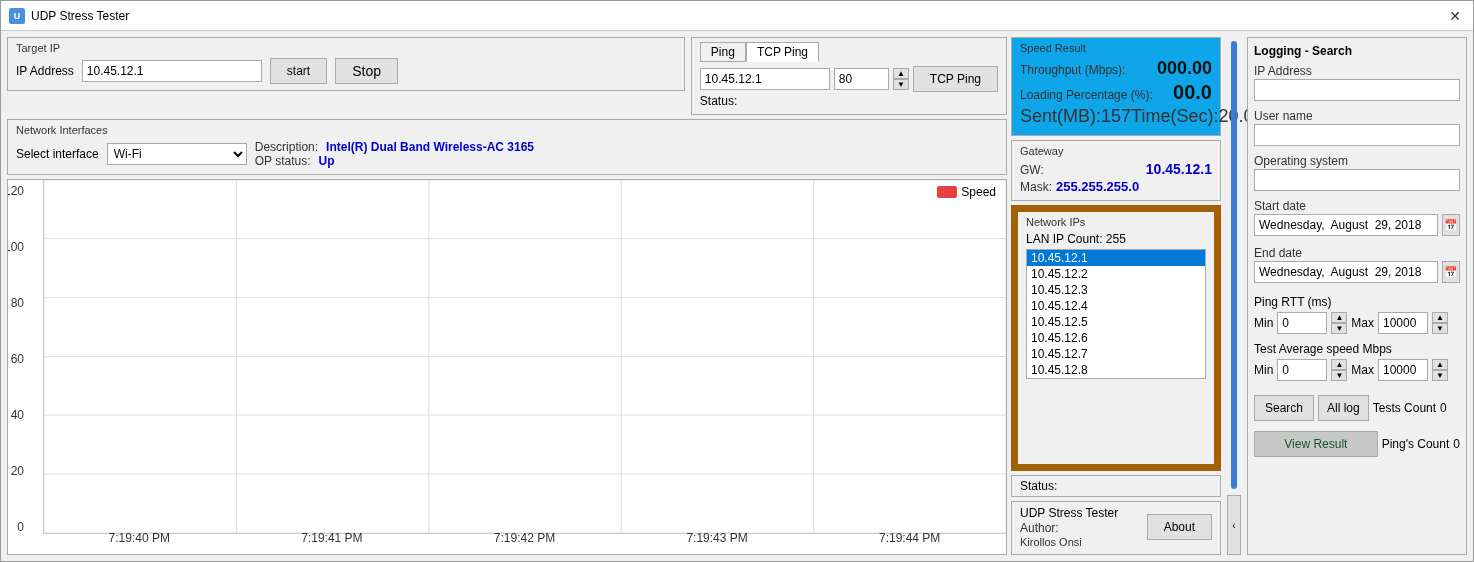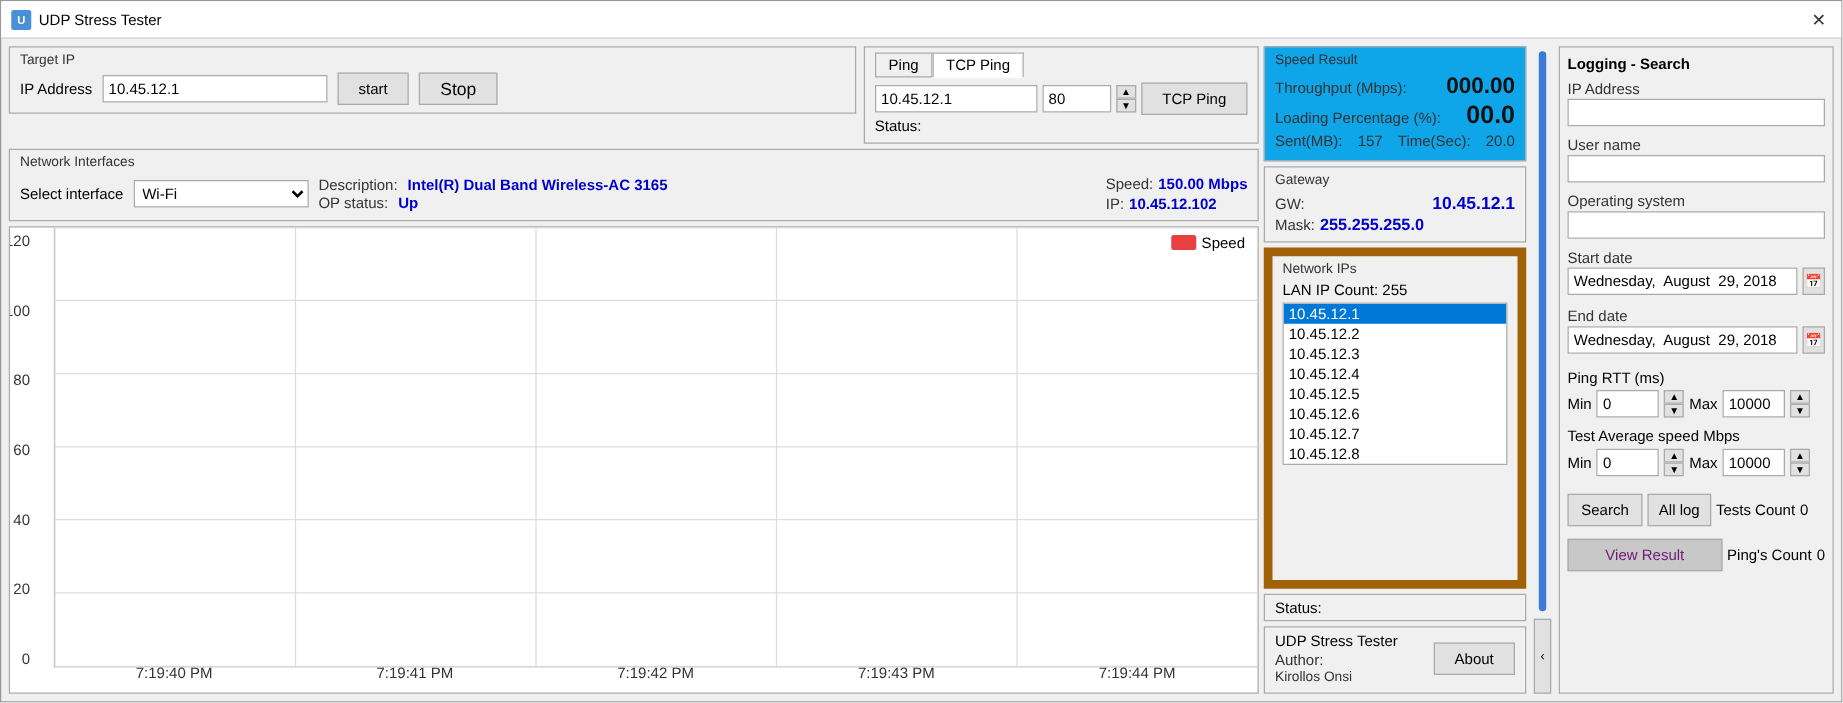--- a/index.html
+++ b/index.html
@@ -61,21 +61,21 @@
     .legend-color { width: 20px; height: 12px; background: #e84040; border-radius: 2px; }
     
     
     .middle-panel { display: flex; flex-direction: column; gap: 4px; width: 210px; }
     
     .speed-result-box { border: 1px solid #aaa; padding: 4px 8px 6px; background: #0ea5e9; }
     .sr-row { display: flex; justify-content: space-between; align-items: baseline; margin-bottom: 2px; }
     .sr-label { font-size: 12px; color: #333; }
     .sr-value { font-weight: bold; font-size: 18px; color: #111; }
     .sr-value-medium { font-weight: bold; font-size: 20px; color: #111; }
-    .sr-value-small { font-size: 12px; color: #333; }
+    .sr-value-small { font-size: 18px; color: #333; }
     
     .gateway-box { border: 1px solid #aaa; padding: 4px 8px 6px; background: #f0f0f0; }
     .gw-row { display: flex; justify-content: space-between; align-items: baseline; margin-bottom: 2px; }
     .gw-label { font-size: 12px; color: #333; }
     .gw-value { font-weight: bold; font-size: 14px; color: #0000cc; }
     .mask-row { display: flex; gap: 4px; align-items: baseline; }
     .mask-label { font-size: 12px; color: #333; }
     .mask-value { font-weight: bold; font-size: 13px; color: #0000cc; }
     
     .network-ips-box { border: 7px solid #a16207; padding: 4px 8px 6px; background: #f0f0f0; flex: 1; }
@@ -110,21 +110,21 @@
     .rtt-input { width: 50px; height: 22px; border: 1px solid #aaa; background: white; padding: 0 4px; font-size: 12px; }
     .rtt-spinner { display: flex; flex-direction: column; }
     .rtt-spinner-btn { width: 16px; height: 11px; background: #e1e1e1; border: 1px solid #aaa; cursor: pointer; font-size: 8px; display: flex; align-items: center; justify-content: center; }
     
     .avg-speed-label { font-size: 12px; margin-bottom: 3px; }
     
     .action-row { display: flex; align-items: center; gap: 4px; margin-top: 6px; }
     .count-label { font-size: 12px; white-space: nowrap; }
     .count-value { font-size: 12px; }
     
-    .view-result-btn { flex: 1; height: 26px; background: #c8c8c8; border: 1px solid #aaa; cursor: pointer; font-size: 12px; color: #701a75; text-align: center; }
+    .view-result-btn { flex: 1; height: 26px; background: #c8c8c8; border: 1px solid #aaa; cursor: pointer; font-size: 12px; color: #14532d; text-align: center; }
 
     svg.chart-grid-svg { width: 100%; height: 100%; }
   </style>
 </head>
 <body>
 
 <div class="window">
 
   <div class="titlebar">
     <div class="titlebar-left">
@@ -180,30 +180,20 @@
           <div class="iface-desc">
             <div class="iface-desc-row">
               <span class="desc-label">Description:</span>
               <span class="desc-value">Intel(R) Dual Band Wireless-AC 3165</span>
             </div>
             <div class="iface-desc-row">
               <span class="desc-label">OP status:</span>
               <span class="desc-value">Up</span>
             </div>
           </div>
-          <div class="speed-area">
-            <div style="display:flex;gap:4px;align-items:baseline;">
-              <span class="speed-label">Speed:</span>
-              <span class="speed-value">150.00 Mbps</span>
-            </div>
-            <div style="display:flex;gap:4px;align-items:baseline;">
-              <span class="speed-label">IP:</span>
-              <span class="speed-value">10.45.12.102</span>
-            </div>
-          </div>
         </div>
       </div>
 
       <div class="chart-container">
         <div class="chart-inner">
           <div class="chart-y-axis">
             <span>120</span>
             <span>100</span>
             <span>80</span>
             <span>60</span>

